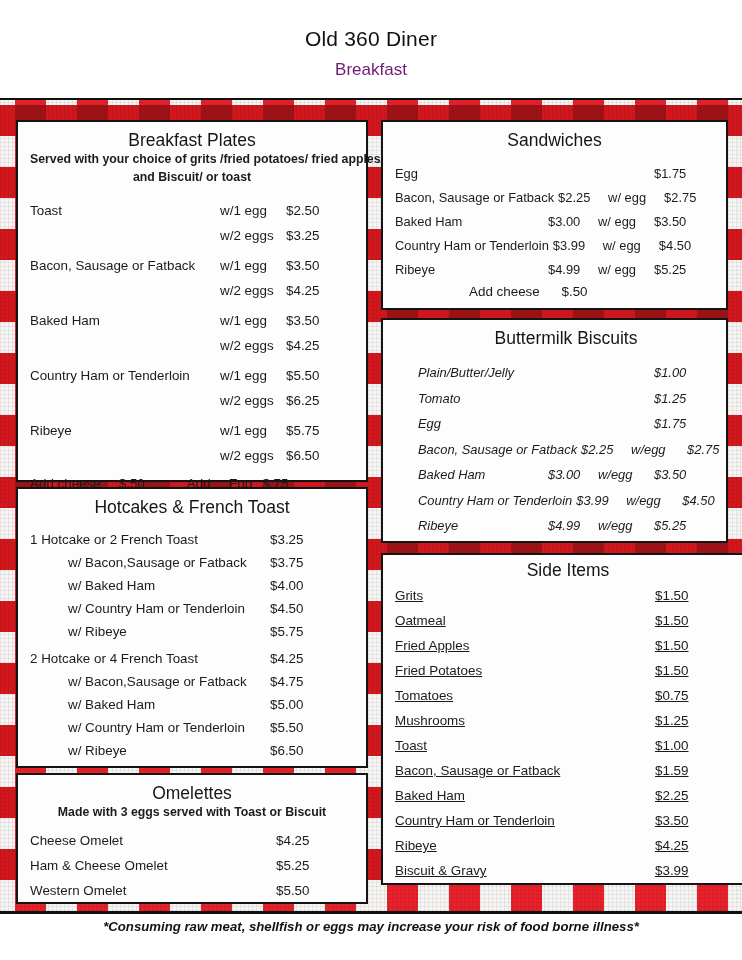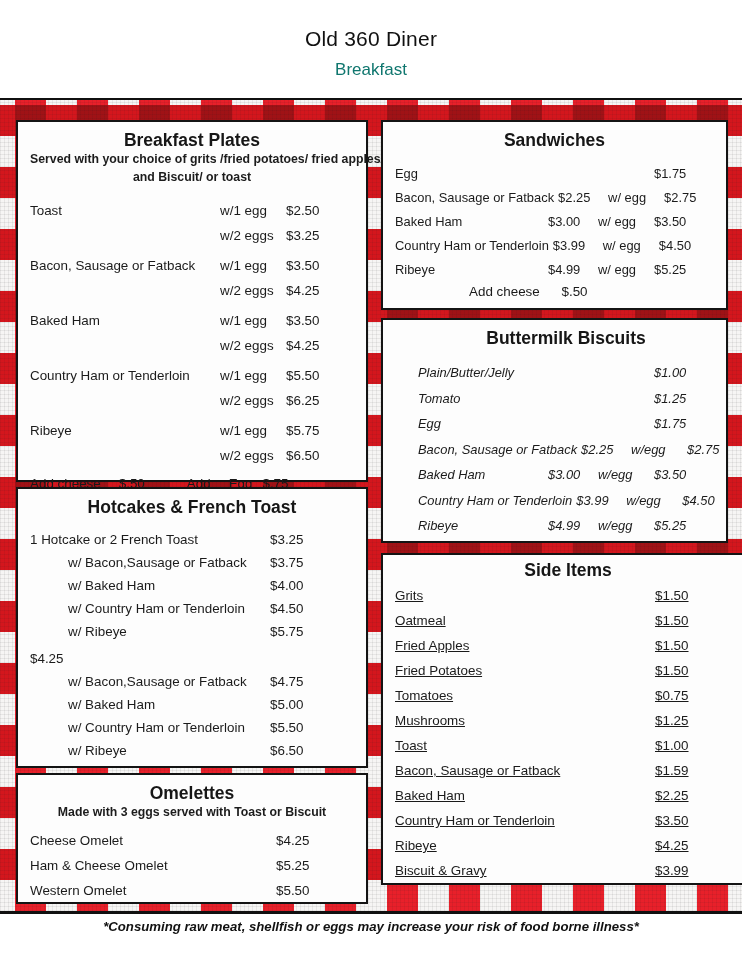--- a/index.html
+++ b/index.html
@@ -8,21 +8,21 @@
     width: 742px; height: 960px;
     position: relative;
     font-family: "Liberation Sans", sans-serif;
     color: #1a1a1a;
     overflow: hidden;
   }
 
   
   .header { position:absolute; top:0; left:0; width:742px; height:98px; text-align:center; }
   .page-title { font-size:21px; font-weight:400; padding-top:27px; letter-spacing:.2px; color:#111; }
-  .page-subtitle { font-size:17px; font-weight:400; margin-top:9px; color:#0f766e; }
+  .page-subtitle { font-size:17px; font-weight:400; margin-top:9px; color:#701a75; }
 
   
   .plaid {
     position:absolute; left:0; top:98px; width:742px; height:816px;
     border-top:2px solid #101010; border-bottom:3px solid #101010;
     background-color:#f6f5f4;
     
     background-image:
       repeating-linear-gradient(90deg, rgba(30,30,30,0.07) 0 1px, rgba(0,0,0,0) 1px 4px),
       repeating-linear-gradient(0deg,  rgba(30,30,30,0.07) 0 1px, rgba(0,0,0,0) 1px 4px),
@@ -32,21 +32,21 @@
   }
 
   
   .box {
     position:absolute;
     background:#fdfdfd;
     border:2px solid #141414;
     padding:0 12px;
   }
   .box h3 {
-    font-size:17.5px; font-weight:700; text-align:center;
+    font-size:17.5px; font-weight:400; text-align:center;
     padding-top:8px; color:#161616; white-space:nowrap;
   }
   .box .sub {
     font-size:12.3px; font-weight:bold; text-align:center;
     line-height:1.45; color:#1c1c1c; white-space:nowrap;
   }
 
   #box-plates    { left:16px;  top:20px;  width:352px; height:362px; }
   #box-hotcakes  { left:16px;  top:387px; width:352px; height:281px; }
   #box-omelettes { left:16px;  top:673px; width:352px; height:131px; }
@@ -204,20 +204,21 @@
         </div>
         <div class="row2 indent">
           <span class="r-name">w/ Country Ham or Tenderloin</span>
           <span class="r-price">$4.50</span>
         </div>
         <div class="row2 indent">
           <span class="r-name">w/ Ribeye</span>
           <span class="r-price">$5.75</span>
         </div>
         <div class="row2 gap-before">
+          <span class="r-name">2 Hotcake or 4 French Toast</span>
           <span class="r-price">$4.25</span>
         </div>
         <div class="row2 indent">
           <span class="r-name">w/ Bacon,Sausage or Fatback</span>
           <span class="r-price">$4.75</span>
         </div>
         <div class="row2 indent">
           <span class="r-name">w/ Baked Ham</span>
           <span class="r-price">$5.00</span>
         </div>

